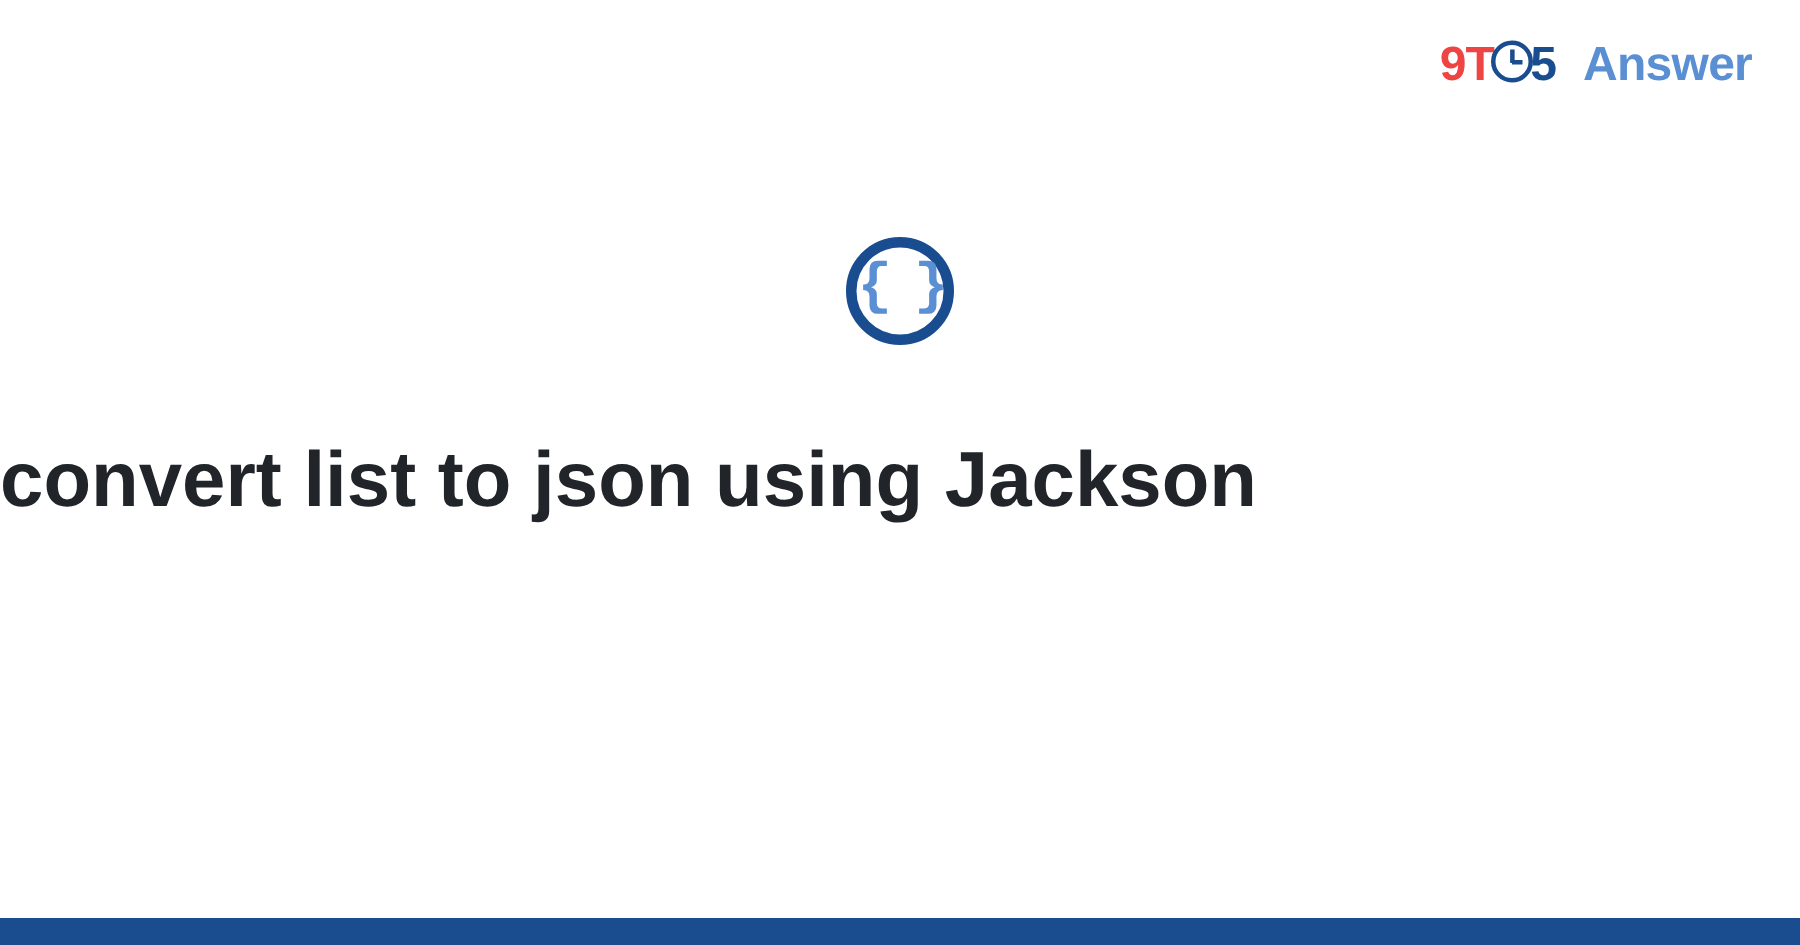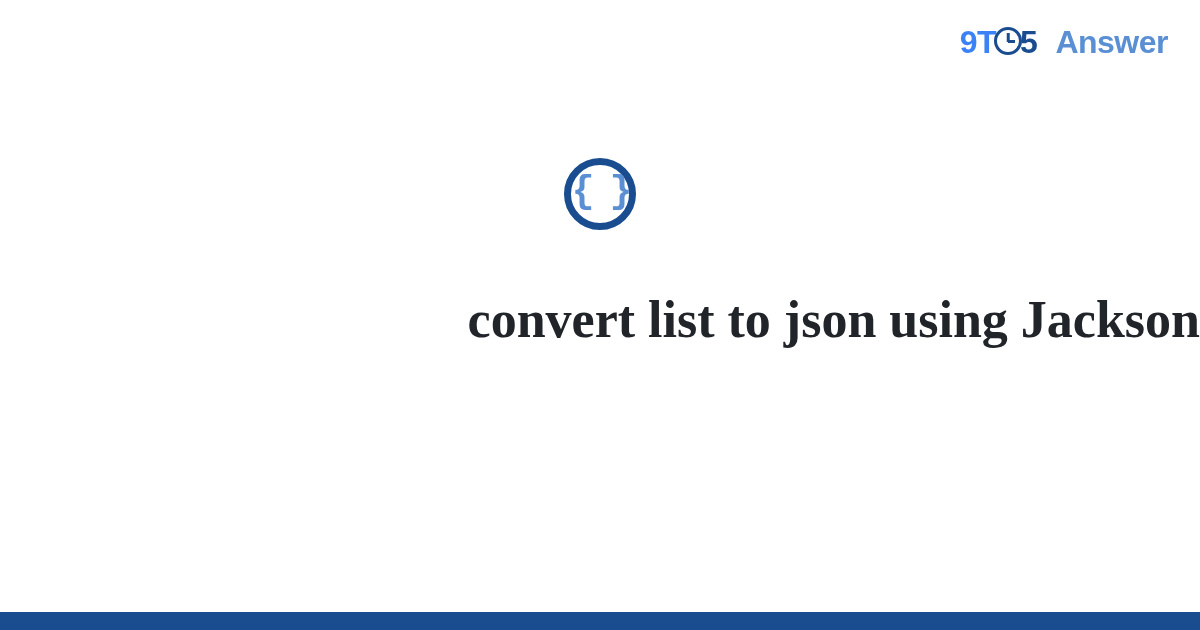--- a/index.html
+++ b/index.html
@@ -17,21 +17,21 @@
     }
     .header-logo {
       position: absolute;
       top: 22px;
       right: 32px;
       font-size: 32px;
       font-weight: 600;
       letter-spacing: -0.5px;
     }
     .logo-9t {
-      color: #3b82f6;
+      color: #ef4444;
       vertical-align: middle;
       text-align: center;
     }
     .logo-clock {
       display: inline-block;
       width: 28px;
       height: 28px;
       border: 3px solid #1a4d8f;
       border-radius: 50%;
       position: relative;
@@ -91,25 +91,24 @@
       font-family: 'Courier New', monospace;
       letter-spacing: -4px;
       line-height: 1;
       position: relative;
       top: -2px;
     }
     .title {
       position: absolute;
       width: 100%;
       top: 290px;
-      text-align: right;
+      text-align: left;
       font-size: 52px;
       font-weight: bold;
       color: #212529;
-      font-family: Liberation Serif, serif;
     }
     .bottom-bar {
       position: absolute;
       bottom: 0;
       left: 0;
       width: 100%;
       height: 18px;
       background: #1a4d8f;
     }
   </style>

